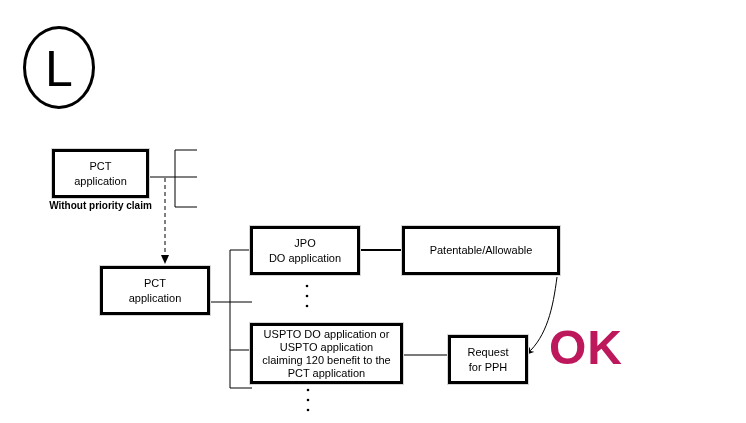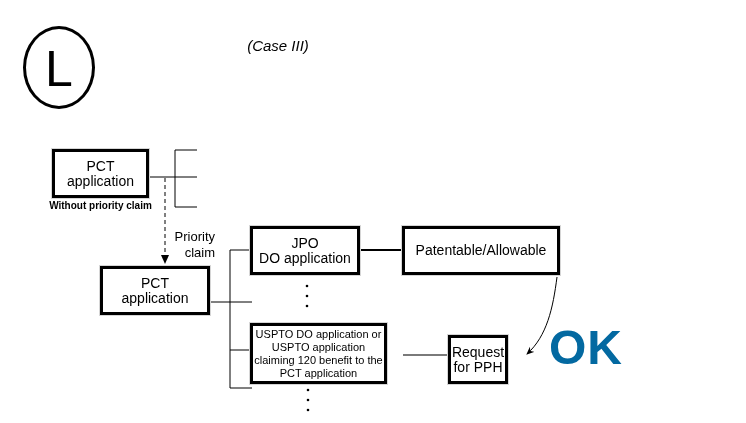--- a/index.html
+++ b/index.html
@@ -12,36 +12,36 @@
     position:absolute;left:23px;top:26px;width:66px;height:77px;
     border:3px solid #000;border-radius:50%;
     display:flex;align-items:center;justify-content:center;
   }
   .badge span{font-size:50px;line-height:50px;margin-top:2px;}
   .title{position:absolute;left:128px;top:38px;width:300px;text-align:center;font-size:15px;line-height:16px;}
   .title .t1{font-style:italic;}
   .box{
     position:absolute;box-sizing:border-box;border:3px solid #000;background:#fff;
     display:flex;align-items:center;justify-content:center;text-align:center;
-    font-size:14px;line-height:15px;
+    font-size:11px;line-height:15px;
     box-shadow:0 0 0 1px #d6d6d6;
   }
   .box .txt{white-space:pre-line;}
   .box.small{font-size:11px;line-height:13px;}
   .note{
     position:absolute;left:30px;top:200px;width:141px;text-align:center;
     font-size:10px;font-weight:bold;letter-spacing:0px;
   }
   .priority{
     position:absolute;left:138px;top:229px;width:77px;text-align:right;
     font-size:13px;line-height:15.5px;white-space:pre-line;
   }
   .ok{
     position:absolute;left:549px;top:322px;
-    font-size:48px;line-height:52px;font-weight:bold;color:#0369a1;letter-spacing:1px;
+    font-size:48px;line-height:52px;font-weight:bold;color:#be185d;letter-spacing:1px;
   }
 </style>
 </head>
 <body>
 
 <div class="canvas">
 
   <svg class="lines" viewBox="0 0 746 423">
     <defs>
       <marker id="ah" markerWidth="9" markerHeight="8" refX="7" refY="3.5" orient="auto">
@@ -85,53 +85,50 @@
     </g>
 
     <path d="M557,277 C553,308 547,336 527,354" fill="none" stroke="#000" stroke-width="1" marker-end="url(#ah)"></path>
   </svg>
 
   <div class="badge">
     <span>L</span>
   </div>
 
   <div class="title">
-    <div class="t1">(Case III)</div>
   </div>
 
   <div class="box" style="left:52px;top:149px;width:97px;height:49px;">
     <span class="txt">PCT
 application</span>
   </div>
   <div class="note">Without priority claim</div>
 
-  <div class="priority">Priority
-claim</div>
 
   <div class="box" style="left:100px;top:266px;width:110px;height:49px;">
     <span class="txt">PCT
 application</span>
   </div>
 
   <div class="box" style="left:402px;top:226px;width:158px;height:49px;">
     <span class="txt">Patentable/Allowable</span>
   </div>
 
   <div class="box" style="left:250px;top:226px;width:110px;height:49px;">
     <span class="txt">JPO
 DO application</span>
   </div>
 
-  <div class="box small" style="left:250px;top:323px;width:137px;height:61px;">
+  <div class="box small" style="left:250px;top:323px;width:153px;height:61px;">
     <span class="txt">USPTO DO application or
 USPTO application
 claiming 120 benefit to the
 PCT application</span>
   </div>
 
-  <div class="box" style="left:448px;top:335px;width:60px;height:49px;">
+  <div class="box" style="left:448px;top:335px;width:80px;height:49px;">
     <span class="txt">Request
 for PPH</span>
   </div>
 
   <div class="ok">OK</div>
 
 </div>
 
 </body></html>

